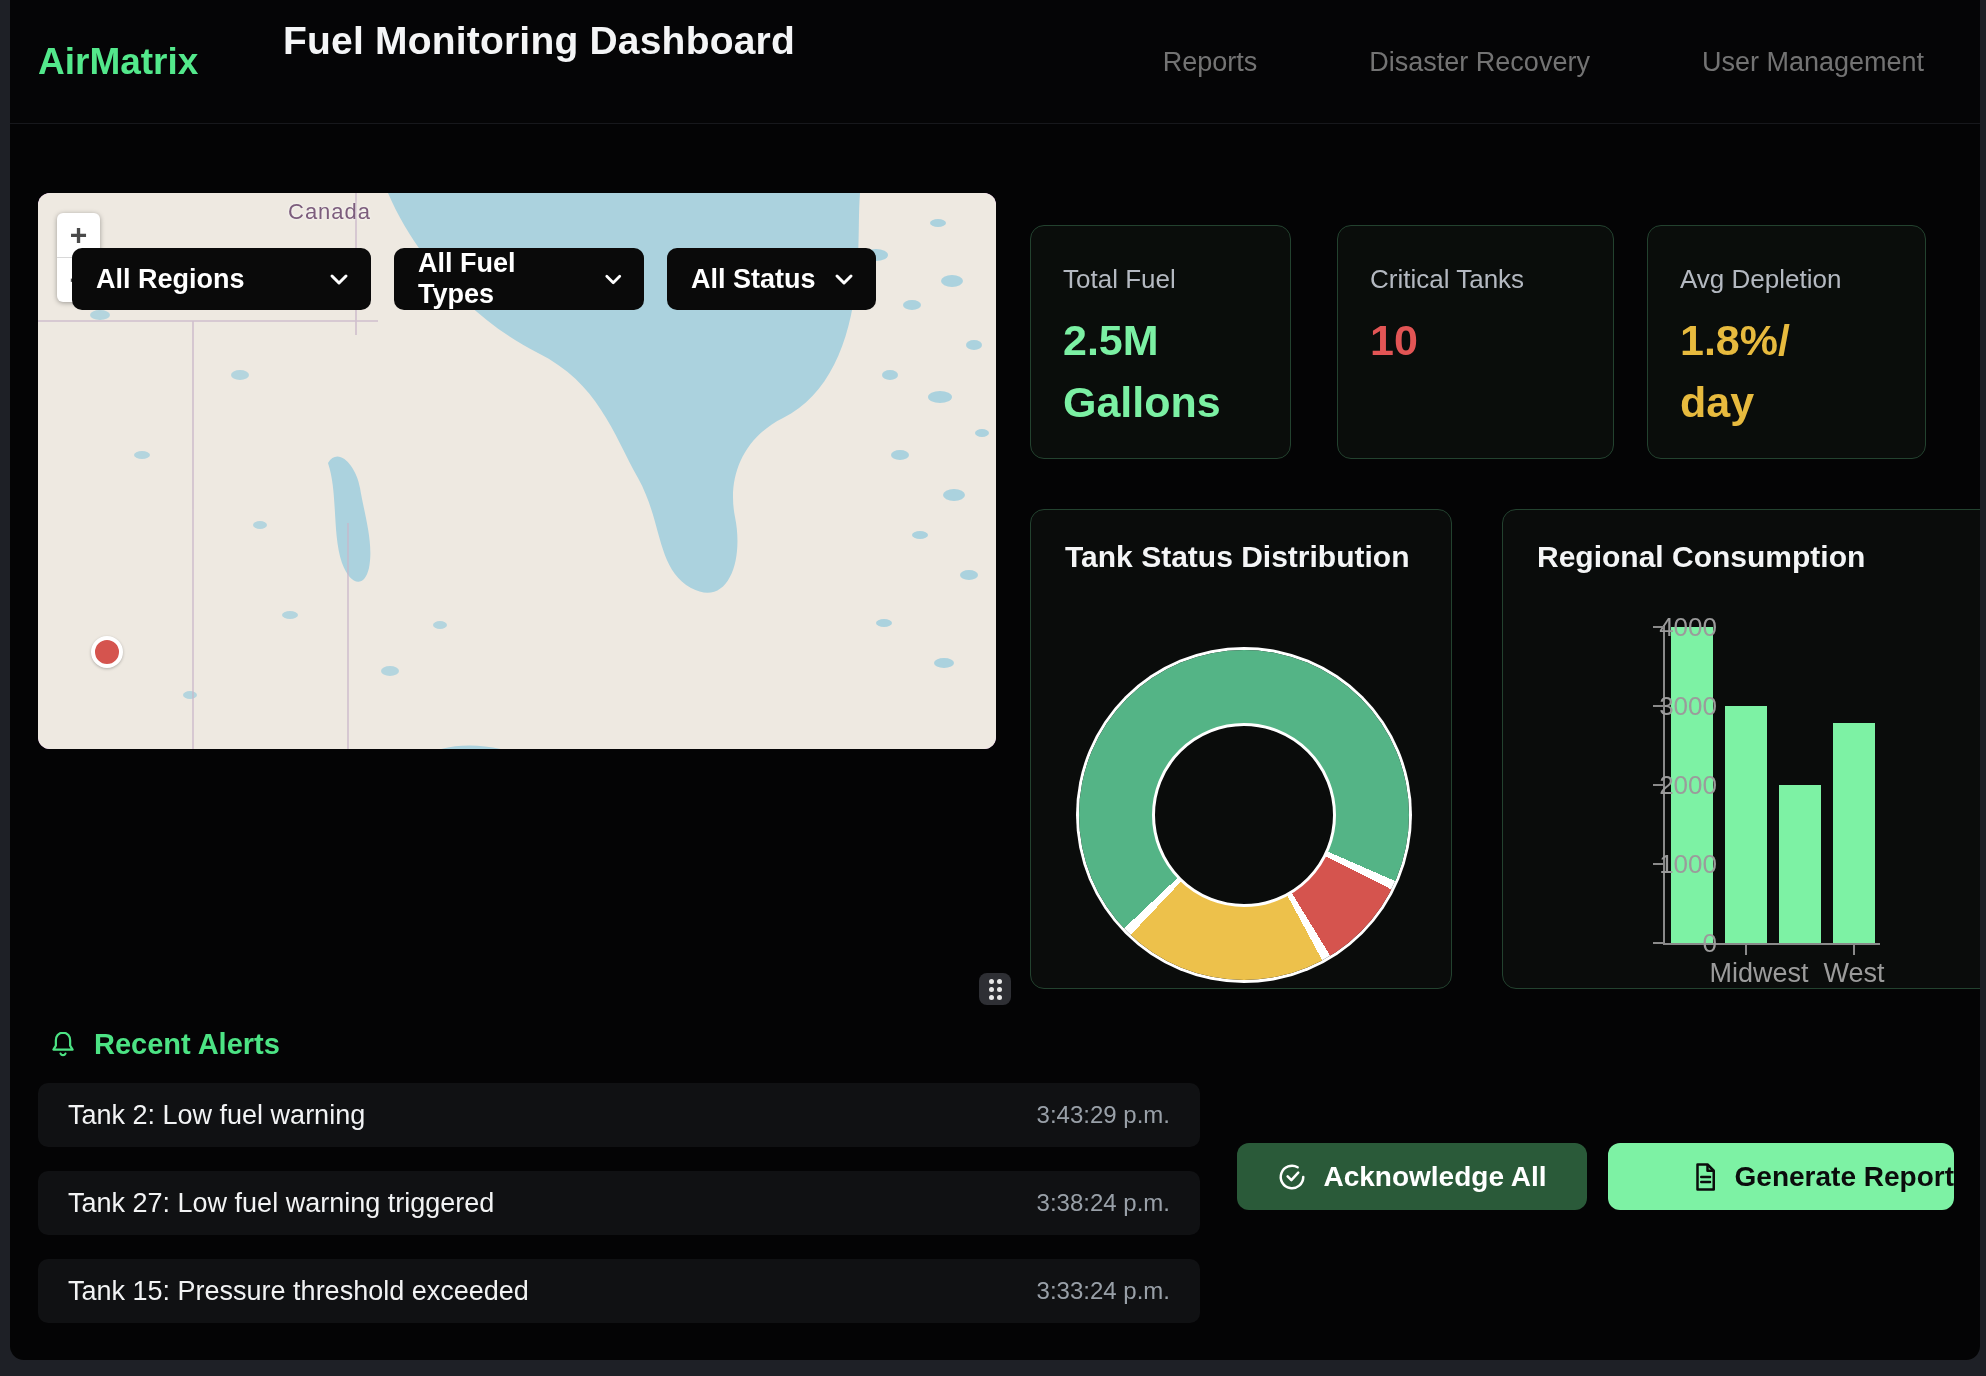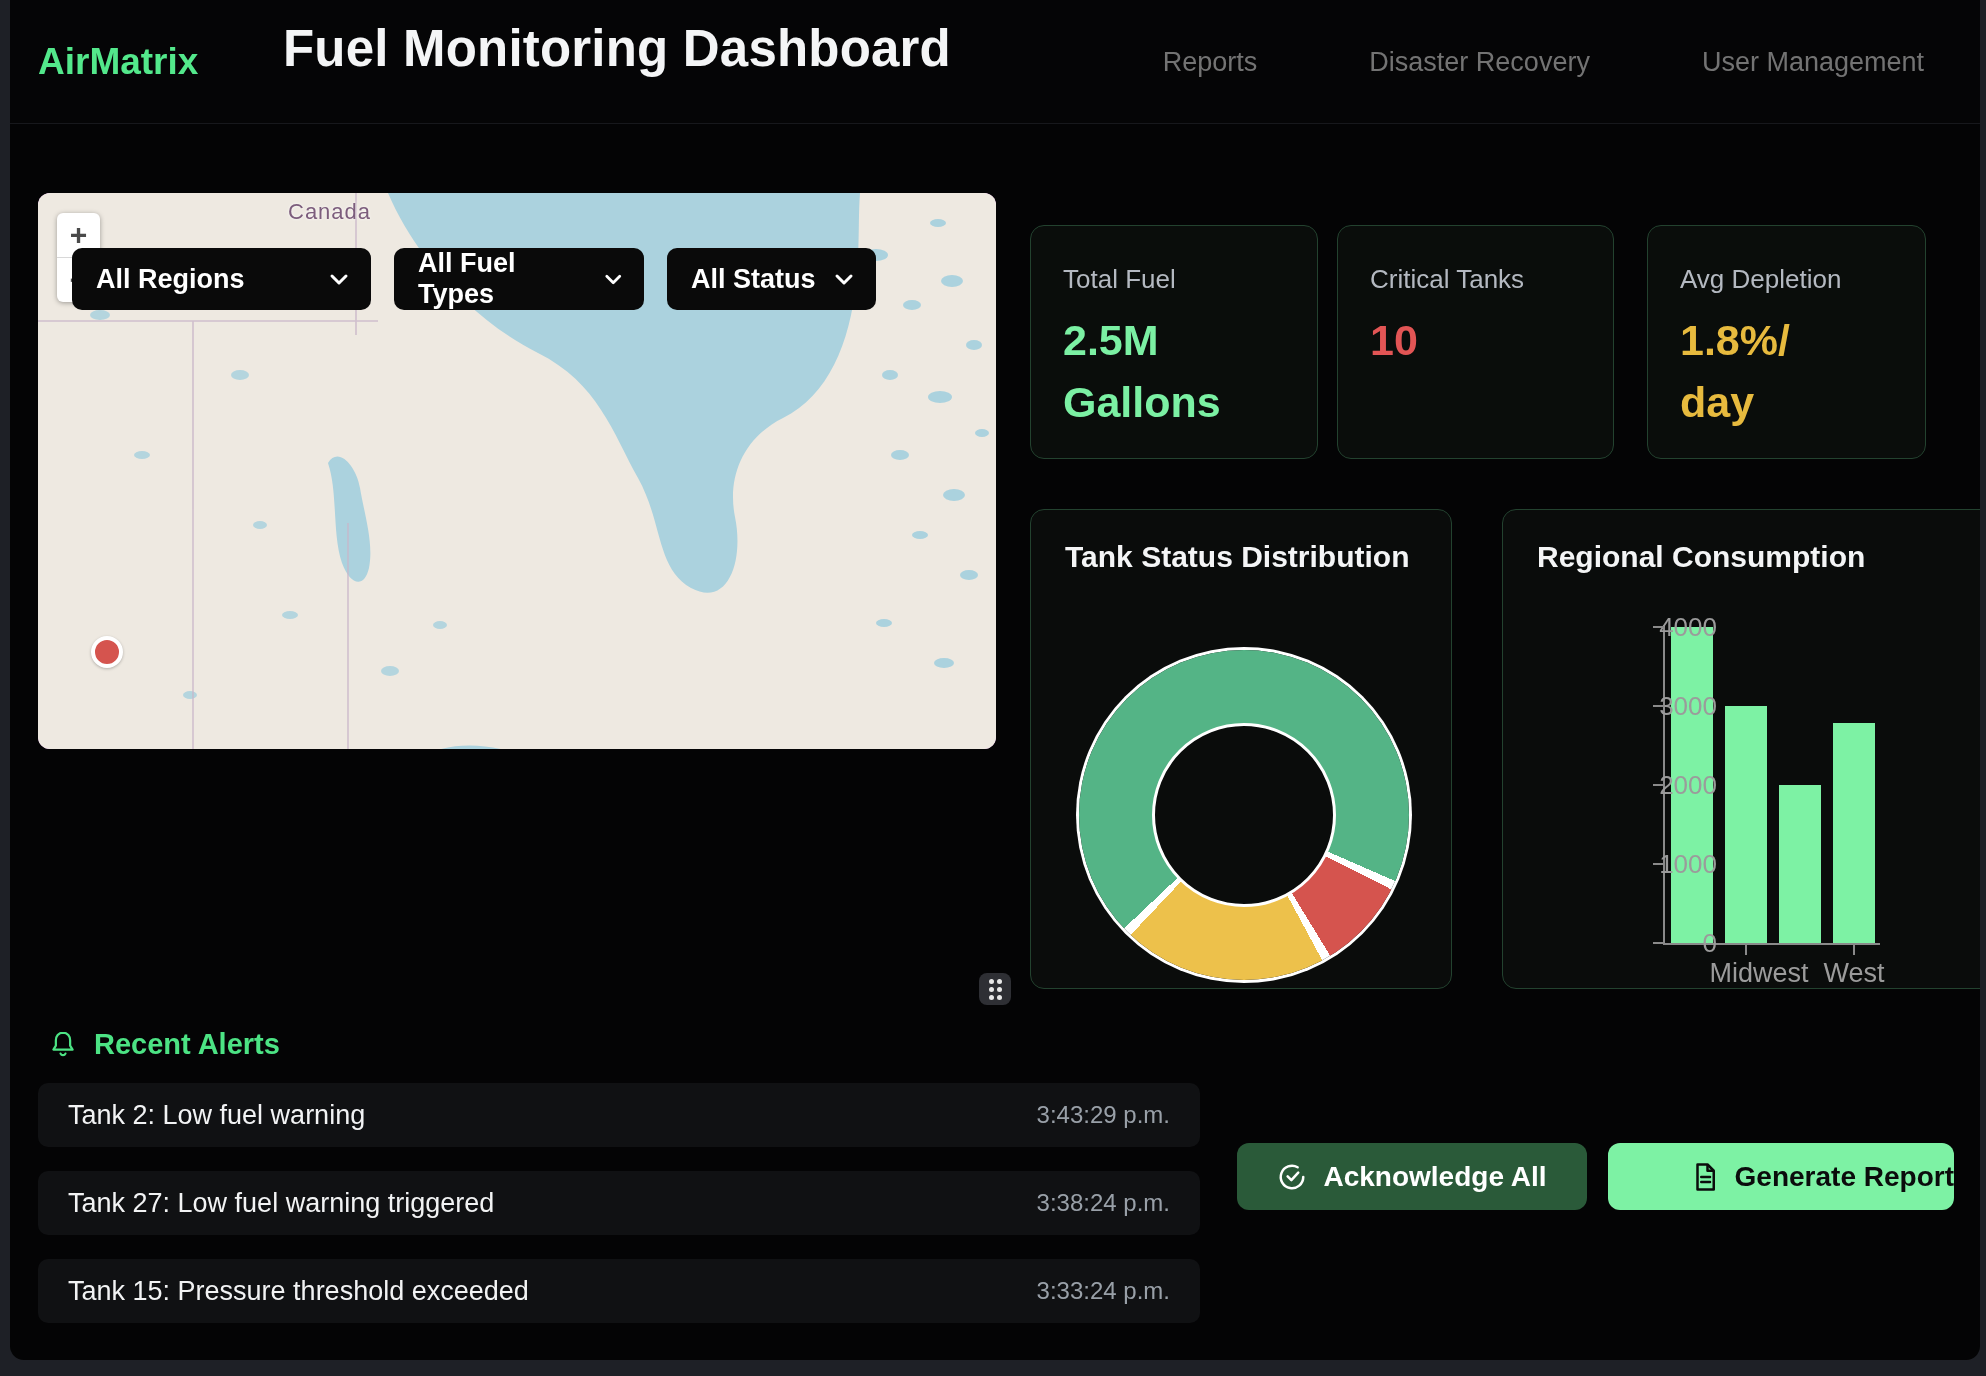--- a/index.html
+++ b/index.html
@@ -11,21 +11,21 @@
     position:relative;
   }
   .app {
     position:absolute; left:10px; top:0; width:1970px; height:1360px;
     background:#040405; border-radius:0 0 14px 14px; overflow:hidden;
   }
   
   .header { position:absolute; left:0; top:0; width:100%; height:124px; background:#050506; border-bottom:1px solid #17181c; }
   .logo { position:absolute; left:28px; top:0; height:124px; display:flex; align-items:center; font-size:37px; font-weight:bold; color:#53e88b; }
   .title-block { position:absolute; left:273px; top:19px; }
-  .page-title { font-size:51px; font-weight:bold; color:#f4f5f6; letter-spacing:.2px; }
+  .page-title { font-size:39px; font-weight:bold; color:#f4f5f6; letter-spacing:.2px; }
   .page-subtitle { margin-top:7px; font-size:25px; color:#4cd97d; font-weight:500; }
   .nav { position:absolute; right:56px; top:0; height:124px; display:flex; align-items:center; gap:112px; }
   .nav-item { font-size:27px; color:#737373; cursor:pointer; }
   
   .map-panel { position:absolute; left:28px; top:193px; width:958px; height:556px; border-radius:12px; overflow:hidden; background:#f0abfc; }
   .map-svg { position:absolute; left:0; top:0; }
   .country-label { position:absolute; left:250px; top:6px; font-size:22px; color:#7c5d7c; letter-spacing:1px; text-shadow:0 0 3px #fff; }
   .city-label { position:absolute; font-size:20px; color:#3c3c3c; text-shadow:-1px 0 2px #fff,1px 0 2px #fff,0 1px 2px #fff; white-space:nowrap; }
   .city-dot { position:absolute; width:12px; height:12px; border:2px solid #5a5a5a; border-radius:50%; background:#fff; }
   .city-dot::after { content:''; position:absolute; left:3px; top:3px; width:2px; height:2px; background:#5a5a5a; border-radius:50%; }
@@ -36,21 +36,21 @@
   .filters { position:absolute; left:34px; top:55px; display:flex; gap:23px; z-index:5; }
   .filter-pill { height:62px; background:#0a0a0a; border-radius:10px; display:flex; align-items:center; justify-content:space-between; padding:0 22px 0 24px; cursor:pointer; }
   .filter-pill span { color:#fff; font-size:27px; font-weight:600; }
   .filter-pill svg { margin-left:18px; }
   .pill-regions { width:299px; } .pill-fuel { width:250px; } .pill-status { width:209px; }
   .map-marker { position:absolute; width:32px; height:32px; border-radius:50%; border:4px solid #fff; transform:translate(-50%,-50%); box-shadow:0 1px 3px rgba(0,0,0,.25); cursor:pointer; }
   .drag-handle { position:absolute; left:941px; top:764px; width:32px; height:32px; background:#2e2f34; border-radius:8px; z-index:6; display:grid; grid-template-columns:5px 5px; grid-template-rows:5px 5px 5px; gap:3px; align-content:center; justify-content:center; cursor:grab; }
   .drag-handle i { background:#e8e8e8; border-radius:50%; }
   
   .stat-card { position:absolute; top:225px; height:234px; background:#0a0d0b; border:1px solid #23422f; border-radius:14px; padding:38px 30px 0 32px; }
-  .card-1 { left:1020px; width:288px; } .card-2 { left:1327px; width:277px; } .card-3 { left:1637px; width:279px; }
+  .card-1 { left:1020px; width:261px; } .card-2 { left:1327px; width:277px; } .card-3 { left:1637px; width:279px; }
   .stat-label { font-size:26px; color:#b4b9c1; }
   .stat-value { margin-top:14px; font-size:43px; font-weight:bold; line-height:62px; }
   
   .panel { position:absolute; top:509px; height:480px; background:#0a0c0b; border:1px solid #23422f; border-radius:14px; }
   .donut-panel { left:1020px; width:422px; }
   .bars-panel { left:1492px; width:493px; }
   .panel-title { position:absolute; left:34px; top:30px; font-size:30px; font-weight:bold; color:#f4f5f6; }
   .donut { position:absolute; left:48px; top:140px; width:330px; height:330px; border-radius:50%; box-shadow:0 0 0 3px #fff; }
   .donut::after { content:''; position:absolute; left:73px; top:73px; right:73px; bottom:73px; background:#0a0c0b; border:3px solid #fff; border-radius:50%; }
   .bar { position:absolute; width:42px; }

